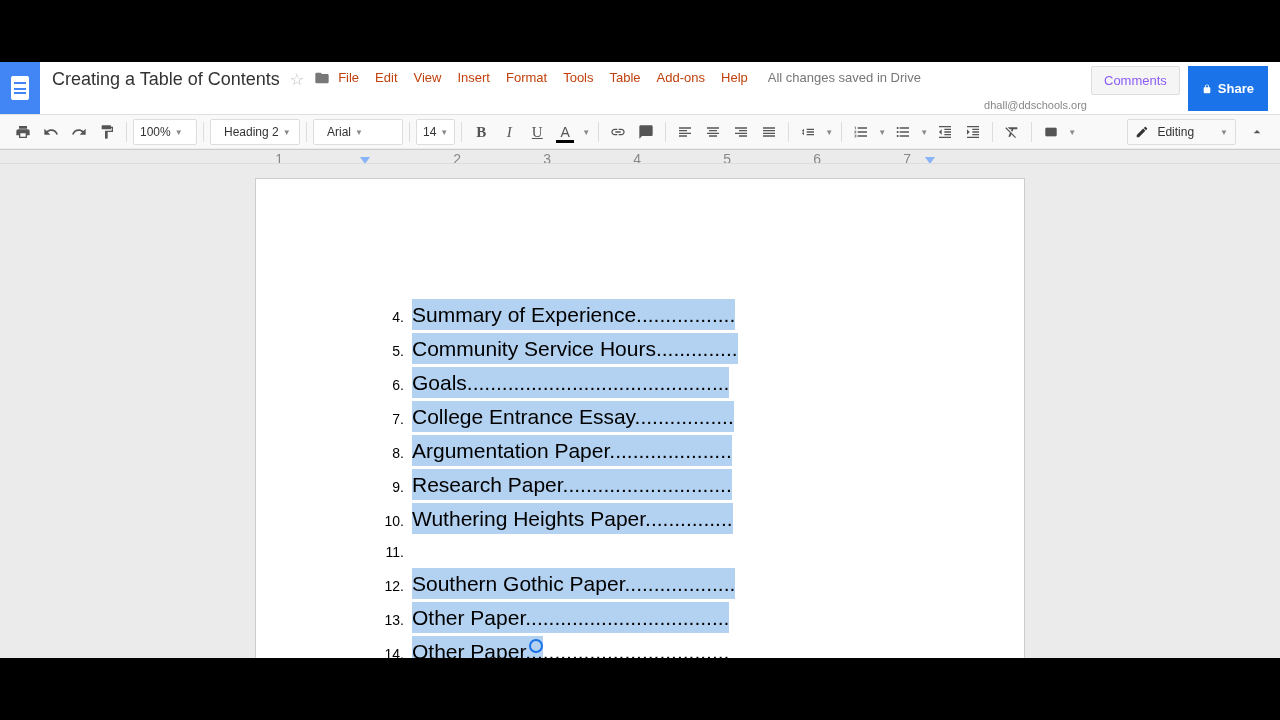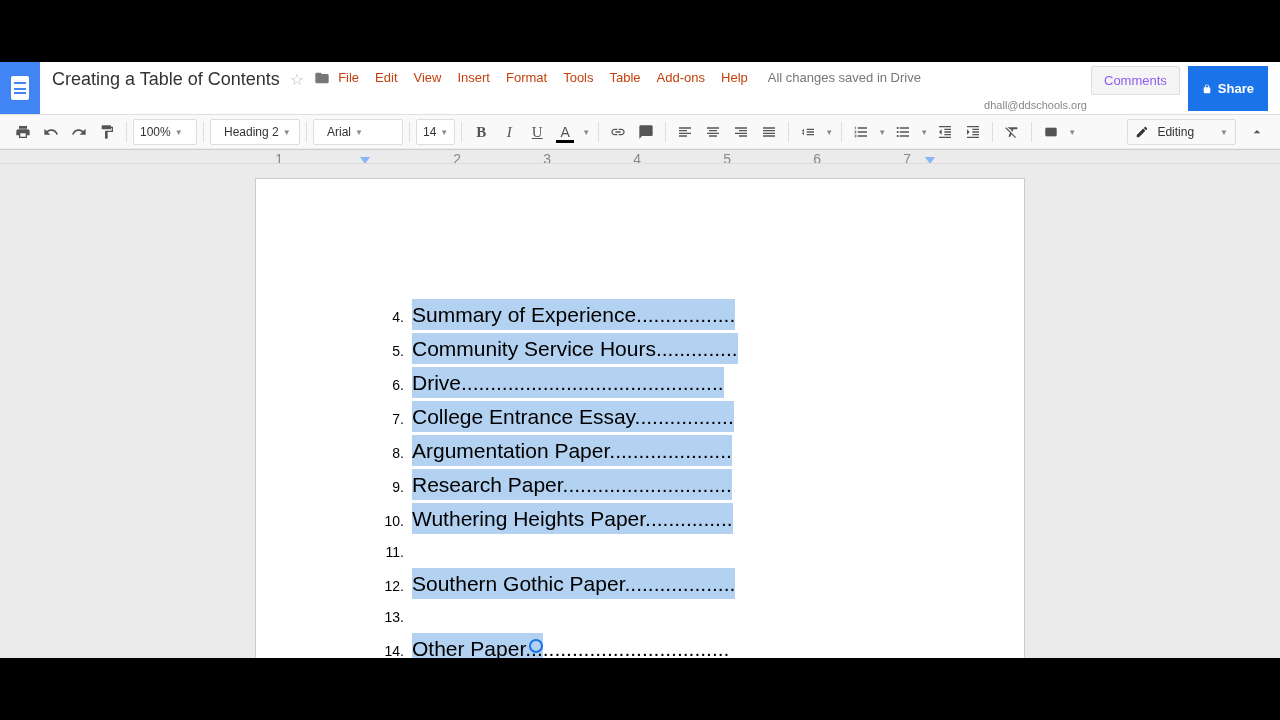--- a/index.html
+++ b/index.html
@@ -342,21 +342,21 @@
           <li>
             <span class="num">4.</span>
             <span class="txt hl">Summary of Experience.................</span>
           </li>
           <li>
             <span class="num">5.</span>
             <span class="txt hl">Community Service Hours..............</span>
           </li>
           <li>
             <span class="num">6.</span>
-            <span class="txt hl">Drive.............................................</span>
+            <span class="txt hl">Goals.............................................</span>
           </li>
           <li>
             <span class="num">7.</span>
             <span class="txt hl">College Entrance Essay.................</span>
           </li>
           <li>
             <span class="num">8.</span>
             <span class="txt hl">Argumentation Paper.....................</span>
           </li>
           <li>
@@ -369,20 +369,21 @@
           </li>
           <li>
             <span class="num">11.</span>
           </li>
           <li>
             <span class="num">12.</span>
             <span class="txt hl">Southern Gothic Paper...................</span>
           </li>
           <li>
             <span class="num">13.</span>
+            <span class="txt hl">Other Paper...................................</span>
           </li>
           <li>
             <span class="num">14.</span>
             <span class="txt hl">Other Paper...</span>
             <span class="txt">................................</span>
           </li>
         </ol>
       <div class="cursor-mark" style="left:273px;top:460px;"></div>
     </div>
   </div>

